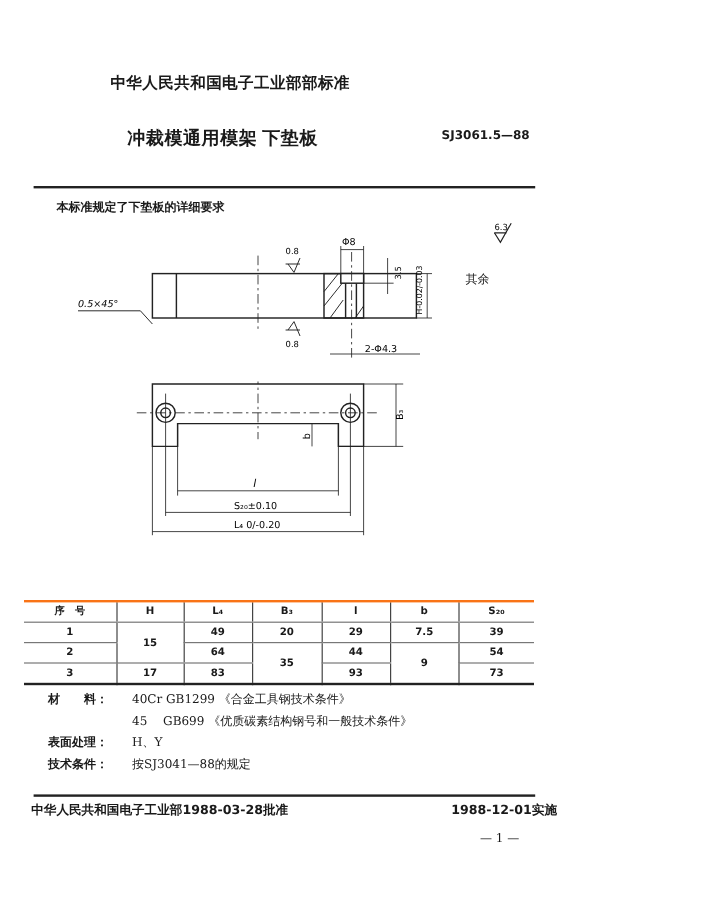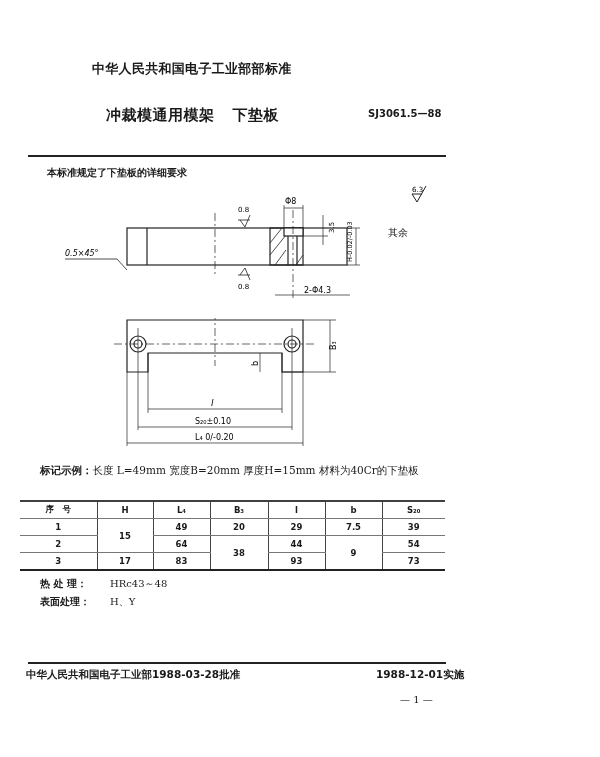--- a/index.html
+++ b/index.html
@@ -1,33 +1,33 @@
 <!DOCTYPE html>
 <html><head>
 <meta charset="utf-8">
 <style>
   html, body { margin:0; padding:0; background:#ffffff; }
   body { width:600px; height:757px; position:relative; overflow:hidden;
          font-family:"DejaVu Serif", serif; color:#1a1a1a; }
   .abs { position:absolute; }
   .hdr-org { left:92px; top:60px; font-family:"DejaVu Sans", sans-serif; font-weight:bold; font-size:13px; letter-spacing:0.3px; }
   .doc-title { left:106px; top:106px; font-family:"DejaVu Sans", sans-serif; font-weight:bold; font-size:15px; letter-spacing:0.5px; }
-  .doc-title .t2 { margin-left:18px; }
+  .doc-title .t2 { margin-left:4px; }
   .doc-code { left:368px; top:108px; font-family:"DejaVu Sans", sans-serif; font-weight:bold; font-size:10px; }
   .rule { background:#222; height:2px; }
   .scope { left:47px; top:166px; font-size:10px; font-weight:bold; font-family:"DejaVu Sans", sans-serif; }
   .rough { left:388px; top:186px; font-size:10px; font-family:"DejaVu Sans", sans-serif;margin-top:40px; }
   svg text { font-family:"DejaVu Sans", sans-serif; }
   .mark { left:40px; top:462px; font-size:10.5px; line-height:17px; }
   .mark b { font-family:"DejaVu Sans", sans-serif; }
   .mark .l2 { padding-left:55px; }
   table.spec { position:absolute; left:20px; top:500px; width:425px; border-collapse:collapse; font-size:8.5px; font-family:"DejaVu Sans", sans-serif; font-weight:bold; }
   table.spec th, table.spec td { text-align:center; height:16px; padding:0; border-left:1px solid #444; border-bottom:1px solid #777; }
   table.spec th:first-child, table.spec td:first-child { border-left:none; }
-  table.spec { border-top:2px solid #404040; border-bottom:2px solid #222; }
+  table.spec { border-top:2px solid #f97316; border-bottom:2px solid #222; }
   table.spec tr:last-child td { border-bottom:none; }
   .req { left:40px; top:575px; font-size:10px; line-height:18px; }
   .req .k { font-family:"DejaVu Sans", sans-serif; font-weight:bold; display:inline-block; width:70px; }
   .req .ind { padding-left:70px; }
   .foot-l { left:26px; top:663px; font-family:"DejaVu Sans", sans-serif; font-weight:bold; font-size:10.5px; }
   .foot-r { left:376px; top:663px; font-family:"DejaVu Sans", sans-serif; font-weight:bold; font-size:10.5px; }
   .page { left:400px; top:694px; font-size:10px; }
 </style>
 </head>
 <body>
@@ -124,21 +124,20 @@
     <line x1="160" y1="35" x2="160" y2="54" stroke-width="0.7"></line>
   </g>
   <text x="0" y="0" font-size="8" transform="translate(236,32) rotate(-90)">B₃</text>
   <text x="0" y="0" font-size="8" transform="translate(158,48) rotate(-90)">b</text>
   <text x="111" y="88" font-size="9" font-style="italic">l</text>
   <text x="95" y="106" font-size="8">S₂₀±0.10</text>
   <text x="95" y="122" font-size="8">L₄ 0/-0.20</text>
 </svg>
 
 <div class="abs mark">
-  <div><b>标记示例：</b><span>长度 L=49mm 宽度B=20mm 厚度H=15mm 材料为40Cr的下垫板</span></div>
 </div>
 
 <table class="spec">
   <colgroup>
     <col style="width:77px">
       <col style="width:56px">
       <col style="width:57px">
       <col style="width:58px">
       <col style="width:57px">
       <col style="width:57px">
@@ -161,36 +160,38 @@
       <td rowspan="2">15</td>
       <td>49</td>
       <td>20</td>
       <td>29</td>
       <td>7.5</td>
       <td>39</td>
     </tr>
     <tr>
       <td>2</td>
       <td>64</td>
-      <td rowspan="2">38</td>
+      <td rowspan="2">35</td>
       <td>44</td>
       <td rowspan="2">9</td>
       <td>54</td>
     </tr>
     <tr>
       <td>3</td>
       <td>17</td>
       <td>83</td>
       <td>93</td>
       <td>73</td>
     </tr>
   </tbody>
 </table>
 
 <div class="abs req">
-  <div><span class="k">热 处 理：</span><span>HRc43～48</span></div>
+  <div><span class="k">材　　料：</span><span>40Cr GB1299 《合金工具钢技术条件》</span></div>
+  <div class="ind">45　 GB699 《优质碳素结构钢号和一般技术条件》</div>
   <div><span class="k">表面处理：</span><span>H、Y</span></div>
+  <div><span class="k">技术条件：</span><span>按SJ3041—88的规定</span></div>
 </div>
 
 <div class="abs rule" style="left:28px; top:662px; width:418px; height:1.5px; top:662px;"></div>
 <div class="abs foot-l" style="top:668px;">中华人民共和国电子工业部1988-03-28批准</div>
 <div class="abs foot-r" style="top:668px;">1988-12-01实施</div>
 <div class="abs page">— 1 —</div>
 
 </body></html>

